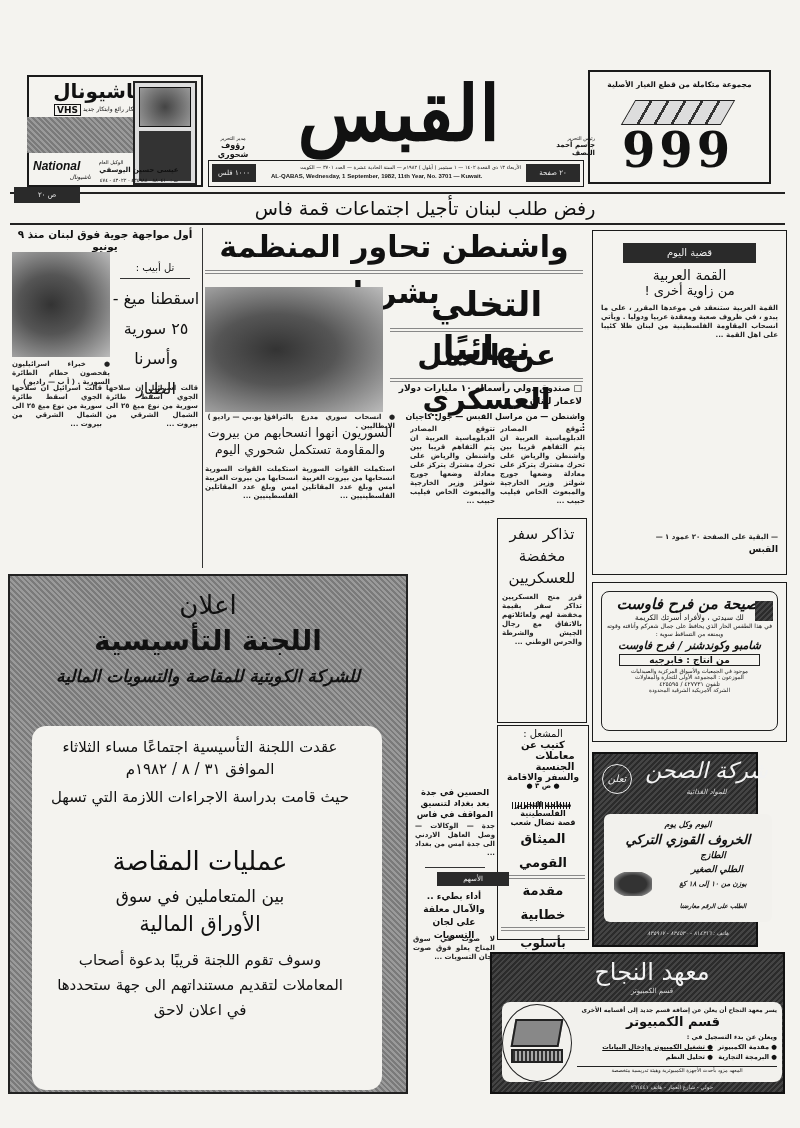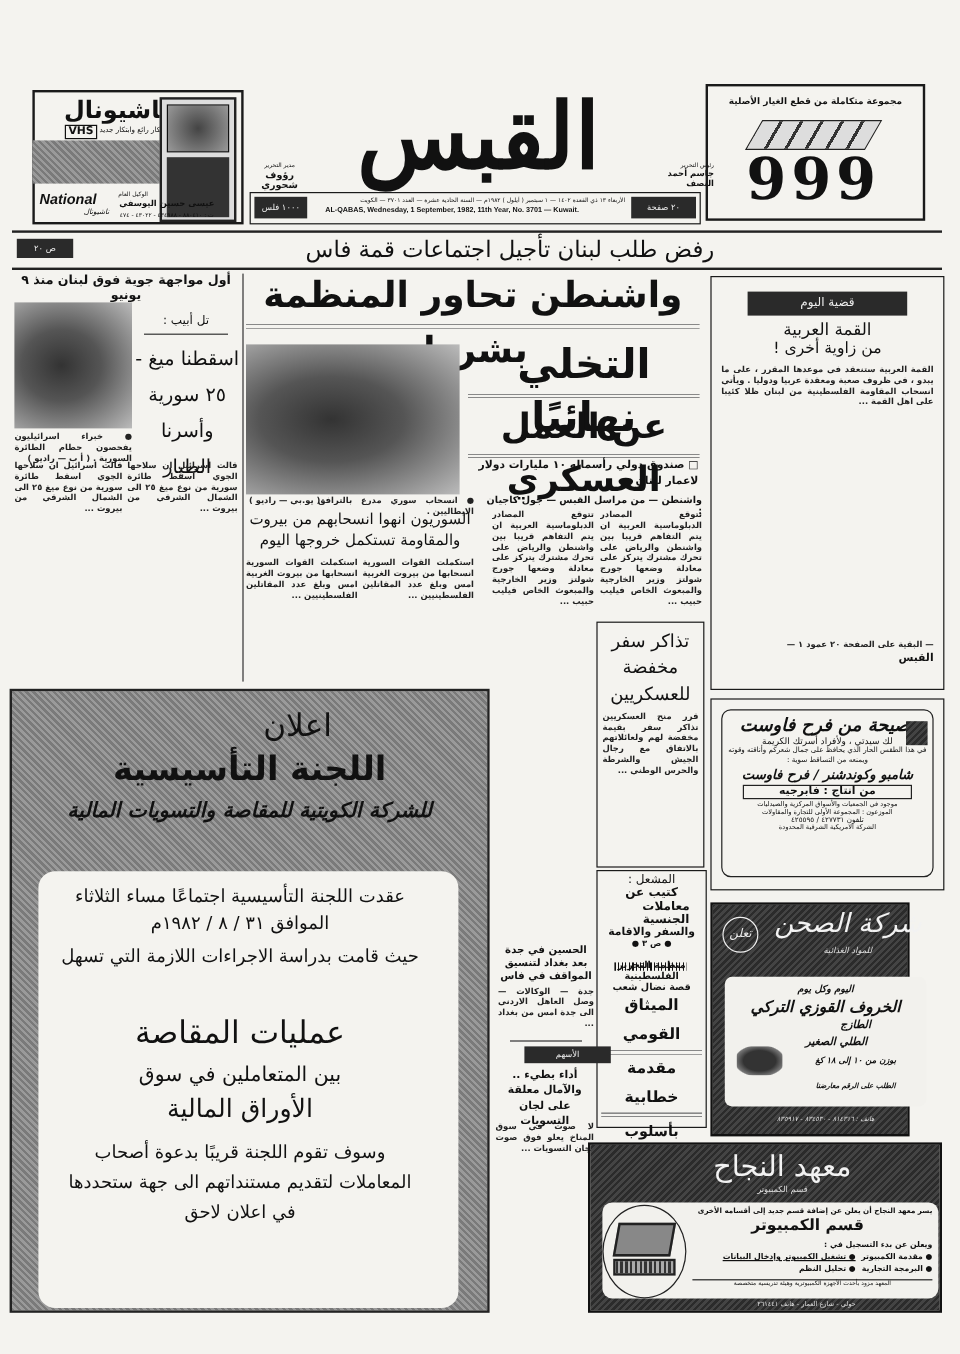--- a/index.html
+++ b/index.html
@@ -63,21 +63,21 @@
 
 <div class="box" style="left:588px;top:70px;width:183px;height:114px;">
   <div class="abs c" style="left:0;top:8px;width:100%;font-size:7.5px;font-weight:bold;">مجموعة متكاملة من قطع الغيار الأصلية</div>
   <div class="abs" style="left:38px;top:28px;width:100px;height:25px;background:repeating-linear-gradient(90deg,#ddd 0 14px,#333 14px 17px);transform:skewX(-30deg);border:1px solid #222;"></div>
   <div class="abs hd serif" style="left:18px;top:50px;width:140px;font-size:48px;line-height:56px;letter-spacing:4px;direction:ltr;">999</div>
 </div>
 
 <div class="rule" style="left:10px;top:192px;width:775px;"></div>
 
 <div class="abs hd" style="left:85px;top:196px;width:680px;font-size:19px;line-height:24px;font-weight:normal;letter-spacing:6px;">رفض طلب لبنان تأجيل اجتماعات قمة فاس</div>
-<div class="abs dark c" style="left:14px;top:199px;width:47px;height:16px;font-size:7px;line-height:16px;">ص ٢٠</div>
+<div class="abs dark c" style="left:14px;top:187px;width:66px;height:16px;font-size:7px;line-height:16px;">ص ٢٠</div>
 <div class="rule" style="left:10px;top:223px;width:775px;"></div>
 
 <div class="abs hd" style="left:10px;top:228px;width:190px;font-size:10.5px;">أول مواجهة جوية فوق لبنان منذ ٩ يونيو</div>
 <div class="abs photo" style="left:12px;top:252px;width:98px;height:105px;"></div>
 <div class="abs hd" style="left:112px;top:262px;width:86px;font-size:10px;font-weight:normal;">تل أبيب :</div>
 <div class="thin" style="left:120px;top:278px;width:70px;"></div>
 <div class="abs hd" style="left:112px;top:284px;width:88px;font-size:16px;line-height:30px;font-weight:normal;letter-spacing:2px;">اسقطنا ميغ - ٢٥ سورية وأسرنا الطيار</div>
 <div class="abs txt" style="left:12px;top:360px;width:98px;">● خبراء اسرائيليون يفحصون حطام الطائرة السورية . ( أ ب — راديو )</div>
 <div class="abs txt" style="left:106px;top:384px;width:92px;height:185px;overflow:hidden;">قالت اسرائيل ان سلاحها الجوي اسقط طائرة سورية من نوع ميغ ٢٥ الى الشمال الشرقي من بيروت ...</div>
 <div class="abs txt" style="left:12px;top:384px;width:90px;height:185px;overflow:hidden;">قالت اسرائيل ان سلاحها الجوي اسقط طائرة سورية من نوع ميغ ٢٥ الى الشمال الشرقي من بيروت ...</div>
@@ -91,21 +91,21 @@
 <div class="abs hatch" style="left:390px;top:328px;width:193px;"></div>
 <div class="abs hd" style="left:390px;top:333px;width:193px;font-size:29px;line-height:44px;">عن العمل العسكري</div>
 <div class="abs hatch" style="left:390px;top:378px;width:193px;"></div>
 <div class="abs" style="left:392px;top:382px;width:190px;font-size:9px;line-height:13px;font-weight:bold;">□ صندوق دولي رأسماله ١٠ مليارات دولار لاعمار لبنان</div>
 
 <div class="abs txt" style="left:265px;top:413px;width:130px;">● انسحاب سوري مدرع بالترافق الايطاليين .</div>
 <div class="abs txt" style="left:207px;top:413px;width:60px;">( يو.بي — راديو )</div>
 <div class="abs" style="left:400px;top:412px;width:185px;font-size:8px;font-weight:bold;">واشنطن — من مراسل القبس — جول كاجيان :</div>
 
 <div class="abs hd" style="left:205px;top:425px;width:190px;font-size:12.5px;font-weight:normal;">السوريون انهوا انسحابهم من بيروت</div>
-<div class="abs hd" style="left:205px;top:442px;width:190px;font-size:12.5px;font-weight:normal;">والمقاومة تستكمل خروجها اليوم</div>
+<div class="abs hd" style="left:205px;top:442px;width:190px;font-size:12.5px;font-weight:normal;">والمقاومة تستكمل شحوري اليوم</div>
 <div class="abs txt" style="left:302px;top:465px;width:93px;height:105px;overflow:hidden;">استكملت القوات السورية انسحابها من بيروت الغربية امس وبلغ عدد المقاتلين الفلسطينيين ...</div>
 <div class="abs txt" style="left:205px;top:465px;width:93px;height:105px;overflow:hidden;">استكملت القوات السورية انسحابها من بيروت الغربية امس وبلغ عدد المقاتلين الفلسطينيين ...</div>
 
 <div class="abs txt" style="left:500px;top:425px;width:85px;height:90px;overflow:hidden;">تتوقع المصادر الدبلوماسية العربية ان يتم التفاهم قريبا بين واشنطن والرياض على تحرك مشترك يتركز على معادلة وضعها جورج شولتز وزير الخارجية والمبعوث الخاص فيليب حبيب ...</div>
 <div class="abs txt" style="left:410px;top:425px;width:85px;height:335px;overflow:hidden;">تتوقع المصادر الدبلوماسية العربية ان يتم التفاهم قريبا بين واشنطن والرياض على تحرك مشترك يتركز على معادلة وضعها جورج شولتز وزير الخارجية والمبعوث الخاص فيليب حبيب ...</div>
 
 <div class="box" style="left:497px;top:518px;width:90px;height:205px;border-width:1px;">
   <div class="hd" style="font-size:15px;line-height:22px;font-weight:normal;padding:4px 4px 0;">تذاكر سفر مخفضة للعسكريين</div>
   <div class="txt" style="padding:4px;height:120px;overflow:hidden;">قرر منح العسكريين تذاكر سفر بقيمة مخفضة لهم ولعائلاتهم بالاتفاق مع رجال الجيش والشرطة والحرس الوطني ...</div>
 </div>
@@ -160,21 +160,21 @@
 </div>
 
 <div class="abs dark-pat" style="left:592px;top:752px;width:166px;height:195px;border:2px solid #111;font-style:italic;">
   <div class="abs" style="left:8px;top:10px;width:30px;height:30px;border:1.5px solid #eee;border-radius:50%;color:#eee;font-size:10px;line-height:28px;text-align:center;">تعلن</div>
   <div class="abs hd" style="left:40px;top:4px;width:145px;font-size:22px;color:#f2f2f2;font-weight:normal;">شركة الصحن</div>
   <div class="abs hd" style="left:40px;top:34px;width:145px;font-size:7px;color:#ddd;font-weight:normal;letter-spacing:3px;">للمواد الغذائية</div>
   <div class="abs" style="left:10px;top:60px;width:168px;height:108px;background:#f2f1ed;border-radius:6px;"></div>
   <div class="abs hd" style="left:10px;top:66px;width:168px;font-size:8px;">اليوم وكل يوم</div>
   <div class="abs hd" style="left:10px;top:78px;width:168px;font-size:13px;">الخروف القوزي التركي</div>
   <div class="abs hd" style="left:60px;top:96px;width:118px;font-size:9px;">الطازج</div>
-  <div class="abs hd" style="left:44px;top:110px;width:118px;font-size:9px;">الطلي الصغير</div>
+  <div class="abs hd" style="left:64px;top:110px;width:118px;font-size:9px;">الطلي الصغير</div>
   <div class="abs" style="left:20px;top:118px;width:38px;height:24px;background:radial-gradient(ellipse,#333 50%,#777 75%,transparent 80%);"></div>
   <div class="abs hd" style="left:60px;top:126px;width:118px;font-size:7px;">بوزن من ١٠ إلى ١٨ كغ</div>
   <div class="abs hd" style="left:60px;top:148px;width:118px;font-size:6px;">الطلب على الرقم معارضنا</div>
   <div class="abs c" style="left:4px;top:176px;width:180px;font-size:5.5px;color:#ddd;">هاتف : ٨١٤٣١٦ - ٨٣٤٥٣٠ - ٨٣٥٩١٧</div>
 </div>
 
 <div class="abs dark-pat" style="left:490px;top:952px;width:295px;height:142px;border:2px solid #111;">
   <div class="abs hd" style="left:60px;top:4px;width:200px;font-size:24px;color:#f2f2f2;font-weight:normal;letter-spacing:6px;">معهد النجاح</div>
   <div class="abs hd" style="left:60px;top:33px;width:200px;font-size:7px;color:#ddd;font-weight:normal;">قسم الكمبيوتر</div>
   <div class="abs" style="left:10px;top:48px;width:280px;height:80px;background:#f2f1ed;border-radius:8px;"></div>
@@ -187,21 +187,21 @@
   <div class="abs" style="right:6px;top:79px;width:200px;font-size:6.5px;font-weight:bold;">ويعلن عن بدء التسجيل في :</div>
   <div class="abs" style="right:6px;top:89px;width:60px;font-size:6.5px;font-weight:bold;">● مقدمة الكمبيوتر</div>
   <div class="abs" style="right:70px;top:89px;width:135px;font-size:6.5px;font-weight:bold;text-decoration:underline;">● تشغيل الكمبيوتر وإدخال البيانات</div>
   <div class="abs" style="right:6px;top:99px;width:60px;font-size:6.5px;font-weight:bold;">● البرمجة التجارية</div>
   <div class="abs" style="right:70px;top:99px;width:135px;font-size:6.5px;font-weight:bold;">● تحليل النظم</div>
   <div class="abs c" style="right:6px;top:112px;width:200px;font-size:5px;border-top:1px solid #222;">المعهد مزود بأحدث الأجهزة الكمبيوترية وهيئة تدريسية متخصصة</div>
   <div class="abs c" style="left:80px;top:130px;width:200px;font-size:5.5px;color:#ddd;">حولي - شارع العمار - هاتف ٢٦١٤٤١</div>
 </div>
 
 <div class="abs gray-pat" style="left:8px;top:574px;width:400px;height:520px;border:2px solid #222;">
-  <div class="abs hd" style="left:0;top:14px;width:100%;font-size:26px;font-weight:normal;letter-spacing:8px;color:#111;margin-left:40px;">اعلان</div>
+  <div class="abs hd" style="left:0;top:14px;width:100%;font-size:26px;font-weight:normal;letter-spacing:8px;color:#111;">اعلان</div>
   <div class="abs hd" style="left:0;top:48px;width:100%;font-size:28px;color:#111;">اللجنة التأسيسية</div>
   <div class="abs hd" style="left:0;top:90px;width:100%;font-size:17px;color:#111;font-style:italic;">للشركة الكويتية للمقاصة والتسويات المالية</div>
   <div class="abs" style="left:22px;top:150px;width:350px;height:364px;background:#f4f3ef;border-radius:14px;"></div>
   <div class="abs hd" style="left:40px;top:160px;width:300px;font-size:15px;line-height:22px;font-weight:normal;">عقدت اللجنة التأسيسية اجتماعًا مساء الثلاثاء الموافق ٣١ / ٨ / ١٩٨٢م</div>
   <div class="abs hd" style="left:40px;top:210px;width:300px;font-size:15px;line-height:22px;font-weight:normal;">حيث قامت بدراسة الاجراءات اللازمة التي تسهل</div>
   <div class="abs hd" style="left:40px;top:270px;width:300px;font-size:26px;font-weight:normal;">عمليات المقاصة</div>
   <div class="abs hd" style="left:40px;top:310px;width:300px;font-size:17px;font-weight:normal;">بين المتعاملين في سوق</div>
   <div class="abs hd" style="left:40px;top:336px;width:300px;font-size:21px;font-weight:normal;">الأوراق المالية</div>
   <div class="abs hd" style="left:40px;top:372px;width:300px;font-size:15px;line-height:25px;font-weight:normal;">وسوف تقوم اللجنة قريبًا بدعوة أصحاب المعاملات لتقديم مستنداتهم الى جهة ستحددها في اعلان لاحق</div>
 </div>

